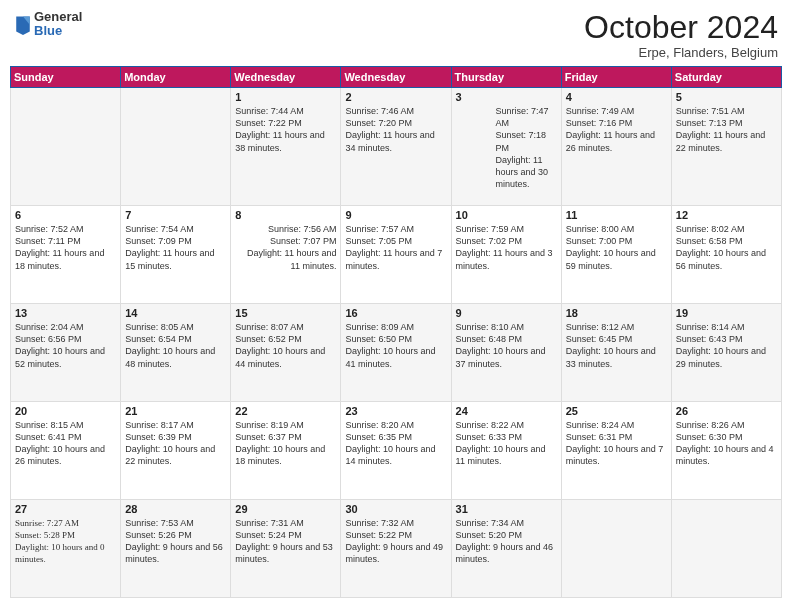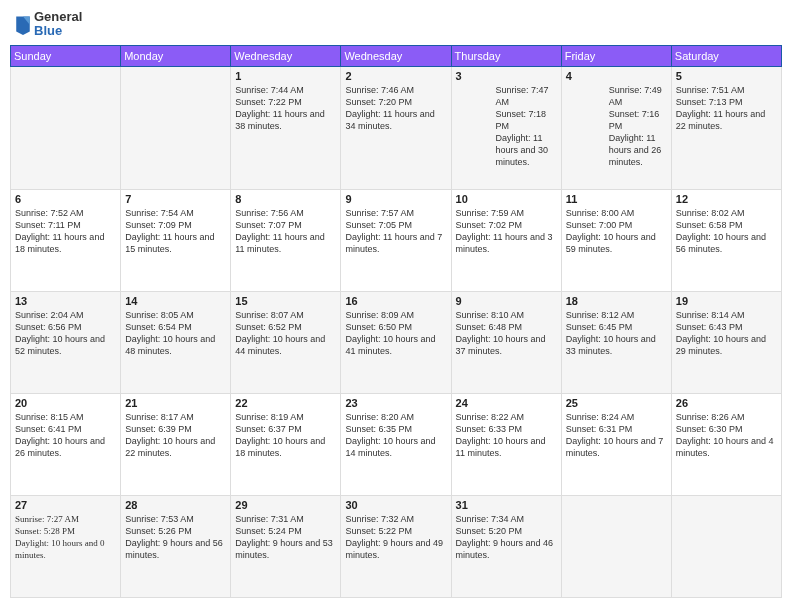--- a/index.html
+++ b/index.html
@@ -56,24 +56,24 @@
       color: #444;
     }
     .calendar {
       flex: 1;
       border: 1px solid #ccc;
       border-collapse: collapse;
       width: 100%;
       table-layout: fixed;
     }
     .calendar th {
-      background: #8b5cf6;
+      background: #be185d;
       color: #fff;
       font-size: 11px;
-      font-weight: normal;
+      font-weight: bold;
       padding: 4px 3px;
       text-align: left;
       border: 1px solid #1a5aa5;
     }
     .calendar td {
       vertical-align: top;
       font-size: 9.5px;
       color: #333;
       padding: 3px 4px;
       border: 1px solid #ddd;
@@ -109,20 +109,24 @@
   <div class="header">
     <div class="logo">
       <svg class="logo-icon" viewBox="0 0 20 26" xmlns="http://www.w3.org/2000/svg">
         <polygon points="2,4 18,4 18,22 10,26 2,22" fill="#2a6ab5"></polygon>
         <polygon points="10,4 18,4 18,14" fill="#5a9ad5"></polygon>
       </svg>
       <div class="logo-text">
         <span class="logo-general">General</span>
         <span class="logo-blue">Blue</span>
       </div>
+    </div>
+    <div class="title-block">
+      <div class="title-month">October 2024</div>
+      <div class="title-location">Erpe, Flanders, Belgium</div>
     </div>
   </div>
 
   <table class="calendar">
     <thead>
       <tr>
         <th>Sunday</th>
         <th>Monday</th>
         <th>Wednesday</th>
         <th>Wednesday</th>
@@ -148,21 +152,21 @@
 Daylight: 11 hours and 34 minutes.</div>
           </td>
           <td>
             <span class="day-number">3</span>
             <div class="day-info" style="white-space: pre-line; margin-left: 40px;">Sunrise: 7:47 AM
 Sunset: 7:18 PM
 Daylight: 11 hours and 30 minutes.</div>
           </td>
           <td>
             <span class="day-number">4</span>
-            <div class="day-info" style="white-space: pre-line; margin-left: 43px;">Sunrise: 7:49 AM
+            <div class="day-info" style="white-space: pre-line;">Sunrise: 7:49 AM
 Sunset: 7:16 PM
 Daylight: 11 hours and 26 minutes.</div>
           </td>
           <td>
             <span class="day-number">5</span>
             <div class="day-info" style="white-space: pre-line;">Sunrise: 7:51 AM
 Sunset: 7:13 PM
 Daylight: 11 hours and 22 minutes.</div>
           </td>
         </tr>
@@ -174,21 +178,21 @@
 Daylight: 11 hours and 18 minutes.</div>
           </td>
           <td>
             <span class="day-number">7</span>
             <div class="day-info" style="white-space: pre-line;">Sunrise: 7:54 AM
 Sunset: 7:09 PM
 Daylight: 11 hours and 15 minutes.</div>
           </td>
           <td>
             <span class="day-number">8</span>
-            <div class="day-info" style="white-space: pre-line;">Sunrise: 7:56 AM
+            <div class="day-info" style="white-space: pre-line; text-align: right;">Sunrise: 7:56 AM
 Sunset: 7:07 PM
 Daylight: 11 hours and 11 minutes.</div>
           </td>
           <td>
             <span class="day-number">9</span>
             <div class="day-info" style="white-space: pre-line;">Sunrise: 7:57 AM
 Sunset: 7:05 PM
 Daylight: 11 hours and 7 minutes.</div>
           </td>
           <td>

